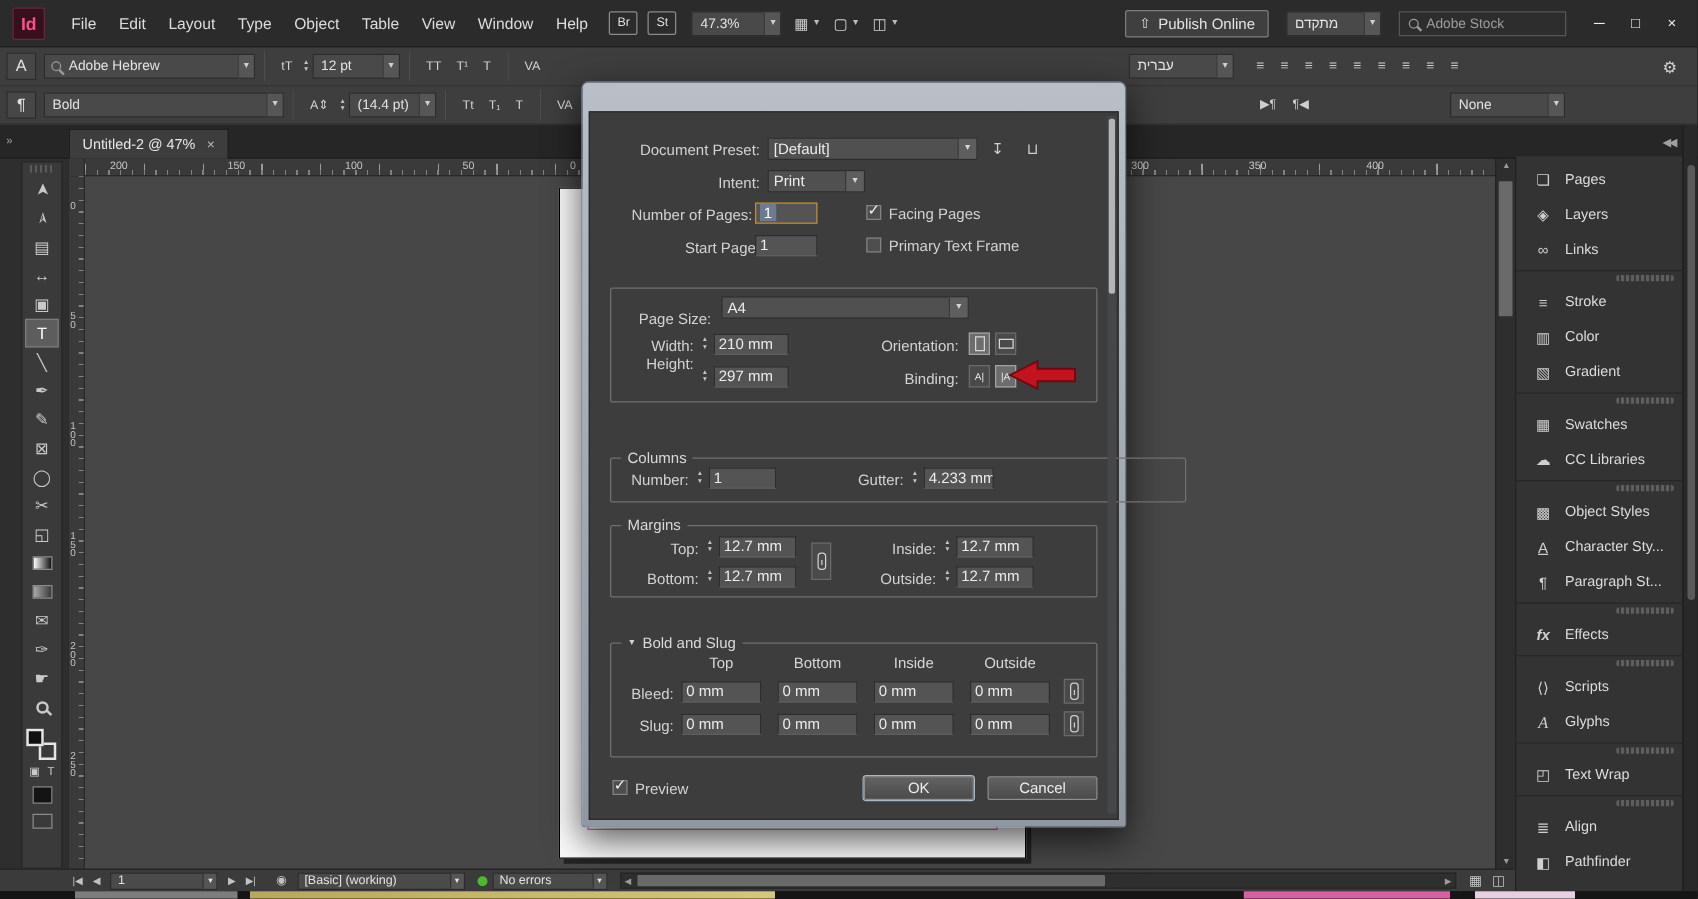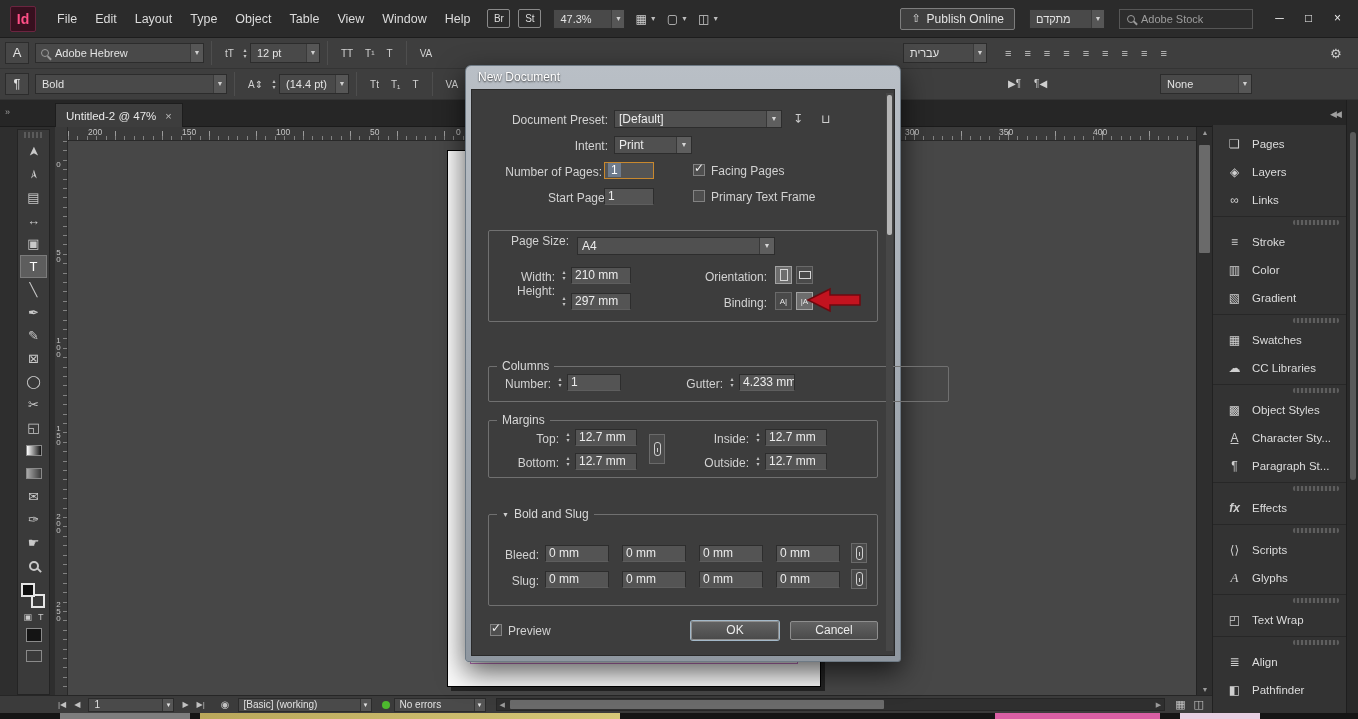--- a/index.html
+++ b/index.html
@@ -477,21 +477,20 @@
   </div>
 
   <div class="sliver">
     <div class="blob" style="left:60px;width:130px;background:#7d7d7d"></div>
     <div class="blob" style="left:200px;width:420px;background:linear-gradient(90deg,#b9a75a,#d6c878)"></div>
     <div class="blob" style="left:995px;width:165px;background:#d95fa4"></div>
     <div class="blob" style="left:1180px;width:80px;background:#e8cfe2"></div>
   </div>
 
   <div class="dlg">
-    <div class="dtitle">New Document</div>
     <div class="dbody">
 
       <span class="dlabel" style="left:6px;width:130px;top:22px">Document Preset:</span>
       <span class="dcombo" style="left:142px;top:20px;width:168px">
         <span class="val">[Default]</span>
         <span class="car">▼</span>
       </span>
       <span class="ibtn" style="left:316px;top:21px">↧</span>
       <span class="ibtn" style="left:344px;top:21px">⊔</span>
 
@@ -509,21 +508,21 @@
         <span class="ck">✓</span>
       </span>
       <span class="dlabel lft" style="left:239px;top:73px;width:120px">Facing Pages</span>
 
       <span class="dlabel" style="left:22px;width:124px;top:100px">Start Page #:</span>
       <span class="dfield" style="left:132px;top:98px;width:50px">1</span>
       <span class="cb" style="left:221px;top:100px"></span>
       <span class="dlabel lft" style="left:239px;top:99px;width:140px">Primary Text Frame</span>
 
       <div class="fs" style="left:16px;top:140px;width:390px;height:92px">
-        <span class="dlabel" style="left:6px;width:74px;top:2px">Page Size:</span>
+        <span class="dlabel" style="left:6px;width:74px;top:16px">Page Size:</span>
         <span class="dcombo" style="left:88px;top:6px;width:198px">
           <span class="val">A4</span>
           <span class="car">▼</span>
         </span>
         <span class="dlabel" style="left:6px;width:60px;top:38px">Width:</span>
         <span class="dstp" style="left:70px;top:38px">▴
 ▾</span>
         <span class="dfield" style="left:82px;top:36px;width:60px">210 mm</span>
         <span class="dlabel" style="left:206px;width:72px;top:38px">Orientation:</span>
         <span class="obtn sel" style="left:286px;top:35px">
@@ -582,20 +581,27 @@
         <span class="chainbtn" style="left:160px;top:13px">
             <span class="chain"></span>
           </span>
       </div>
 
       <div class="fs" style="left:16px;top:424px;width:390px;height:92px">
         <span class="leg">
           <span class="tri">▼</span>
           <span>Bold and Slug</span>
         </span>
+        <div class="brow bhr" style="top:8px">
+
+        <span class="bh">Top</span>
+            <span class="bh">Bottom</span>
+            <span class="bh">Inside</span>
+            <span class="bh">Outside</span>
+          </div>
         <span class="dlabel" style="left:0;width:50px;top:32px">Bleed:</span>
         <div class="brow" style="top:30px">
 
         <span class="dfield">0 mm</span>
             <span class="dfield">0 mm</span>
             <span class="dfield">0 mm</span>
             <span class="dfield">0 mm</span>
           </div>
         <span class="chainbtn sm" style="left:362px;top:28px">
             <span class="chain"></span>

